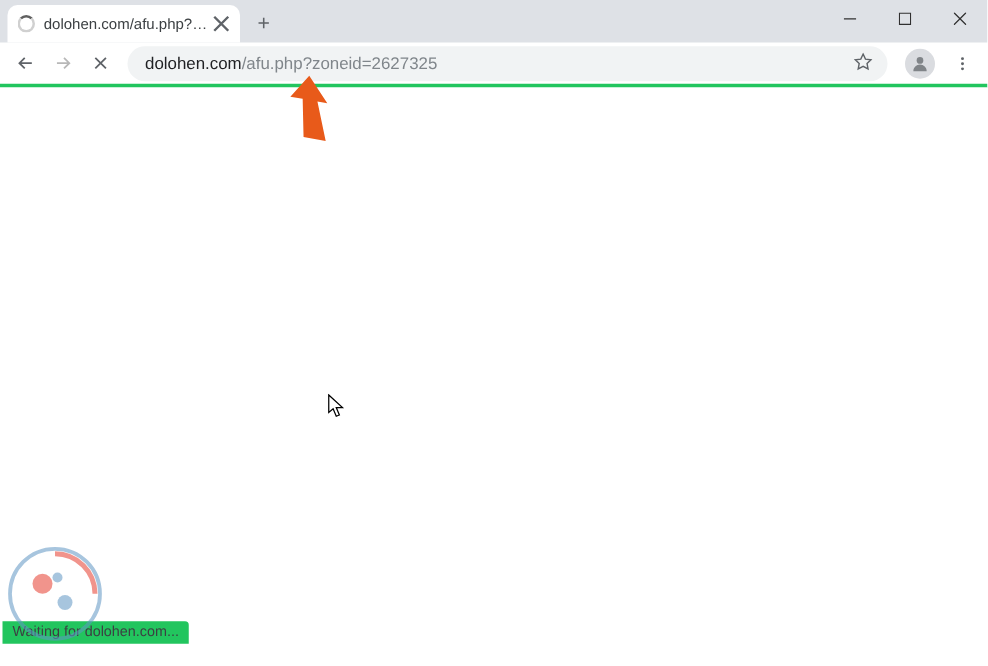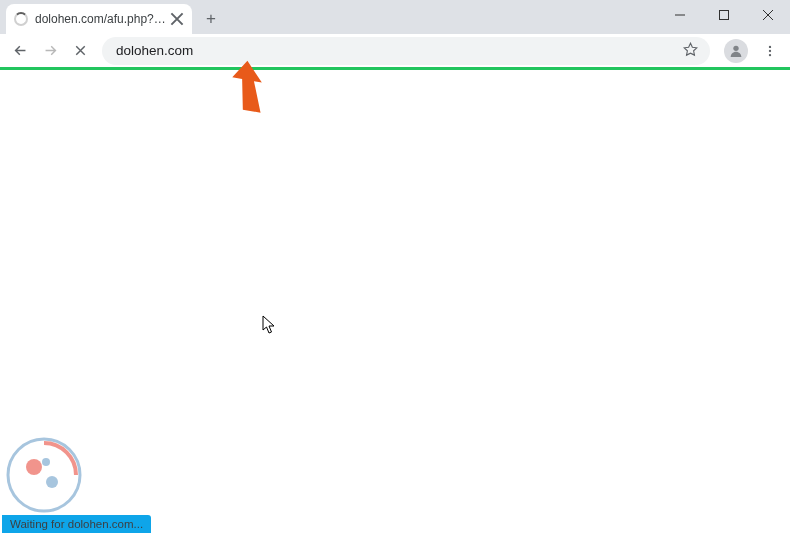--- a/index.html
+++ b/index.html
@@ -192,25 +192,25 @@
     .cursor-overlay {
       position: absolute;
       left: 262px;
       top: 315px;
       pointer-events: none;
     }
     
     
     .status-bar {
       position: absolute;
-      bottom: 0;
+      bottom: 18px;
       left: 2px;
       height: 18px;
       padding: 0 8px;
-      background: #0ea5e9;
+      background: #22c55e;
       color: #3c4043;
       font-size: 11.5px;
       display: flex;
       align-items: center;
       border-top-right-radius: 3px;
     }
     
     
     .watermark {
       position: absolute;
@@ -290,20 +290,21 @@
       </svg>
   </div>
   <div class="nav-btn">
     <svg viewBox="0 0 24 24" fill="none" stroke="currentColor" stroke-width="2">
         <path d="M6 6 L18 18 M18 6 L6 18"></path>
       </svg>
   </div>
 
   <div class="omnibox">
     <span class="url-dark">dolohen.com</span>
+      <span class="url-light">/afu.php?zoneid=2627325</span>
     <div class="omnibox-star">
       <svg viewBox="0 0 24 24" fill="none" stroke="currentColor" stroke-width="1.8">
           <polygon points="12 2 15 8.5 22 9.3 17 14 18.3 21 12 17.8 5.7 21 7 14 2 9.3 9 8.5"></polygon>
         </svg>
     </div>
   </div>
 
   <div class="profile-icon">
     <svg viewBox="0 0 24 24">
         <circle cx="12" cy="8" r="4"></circle>

